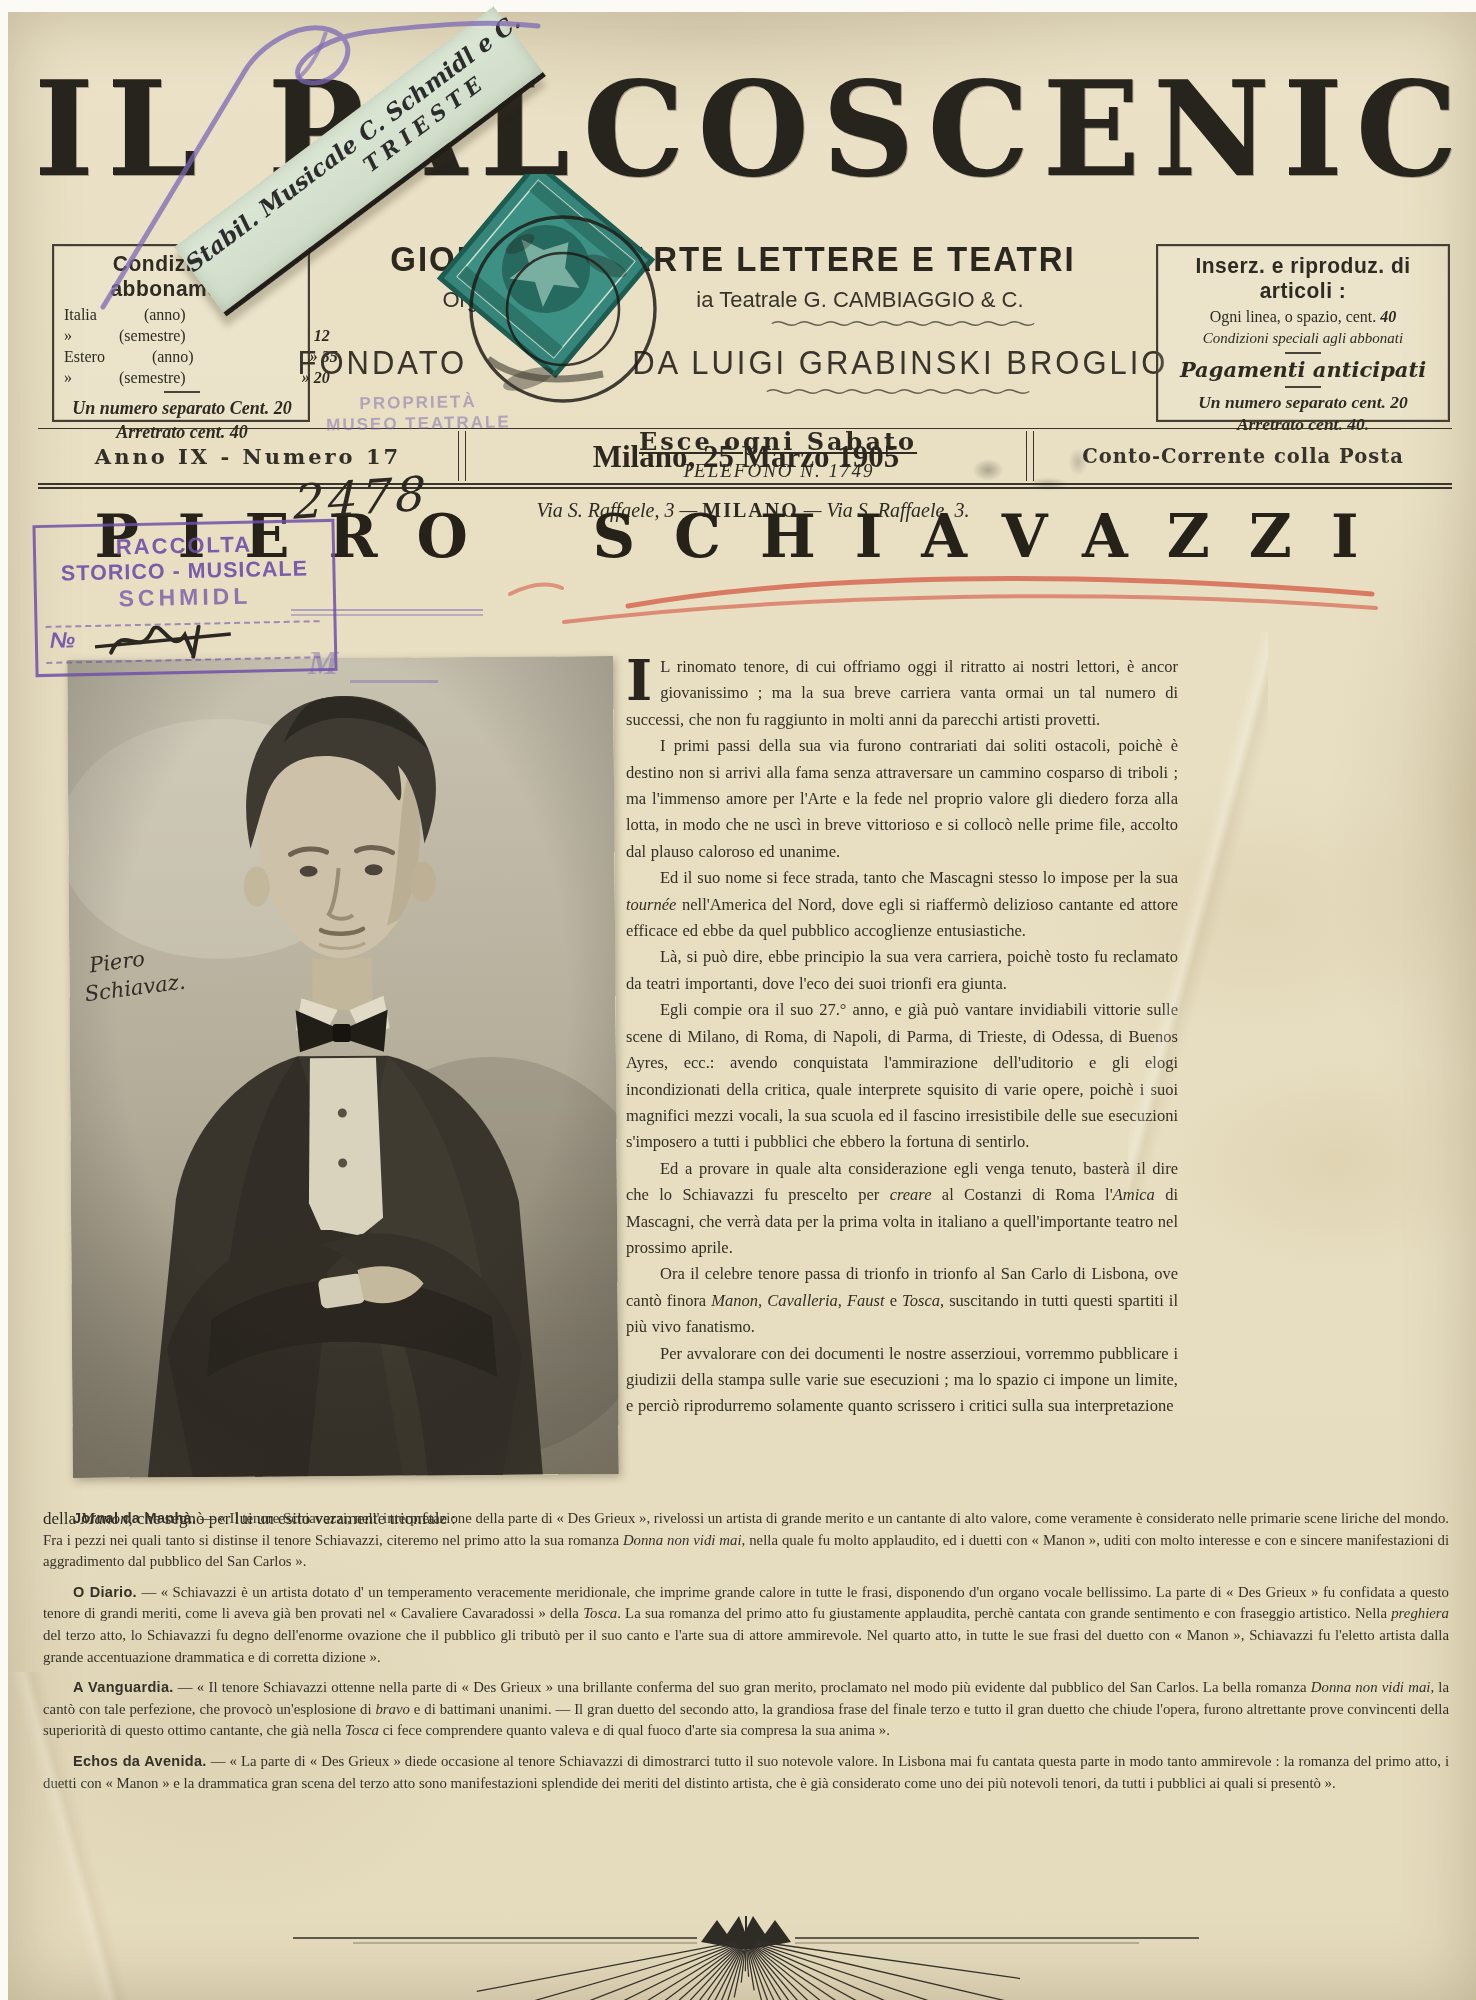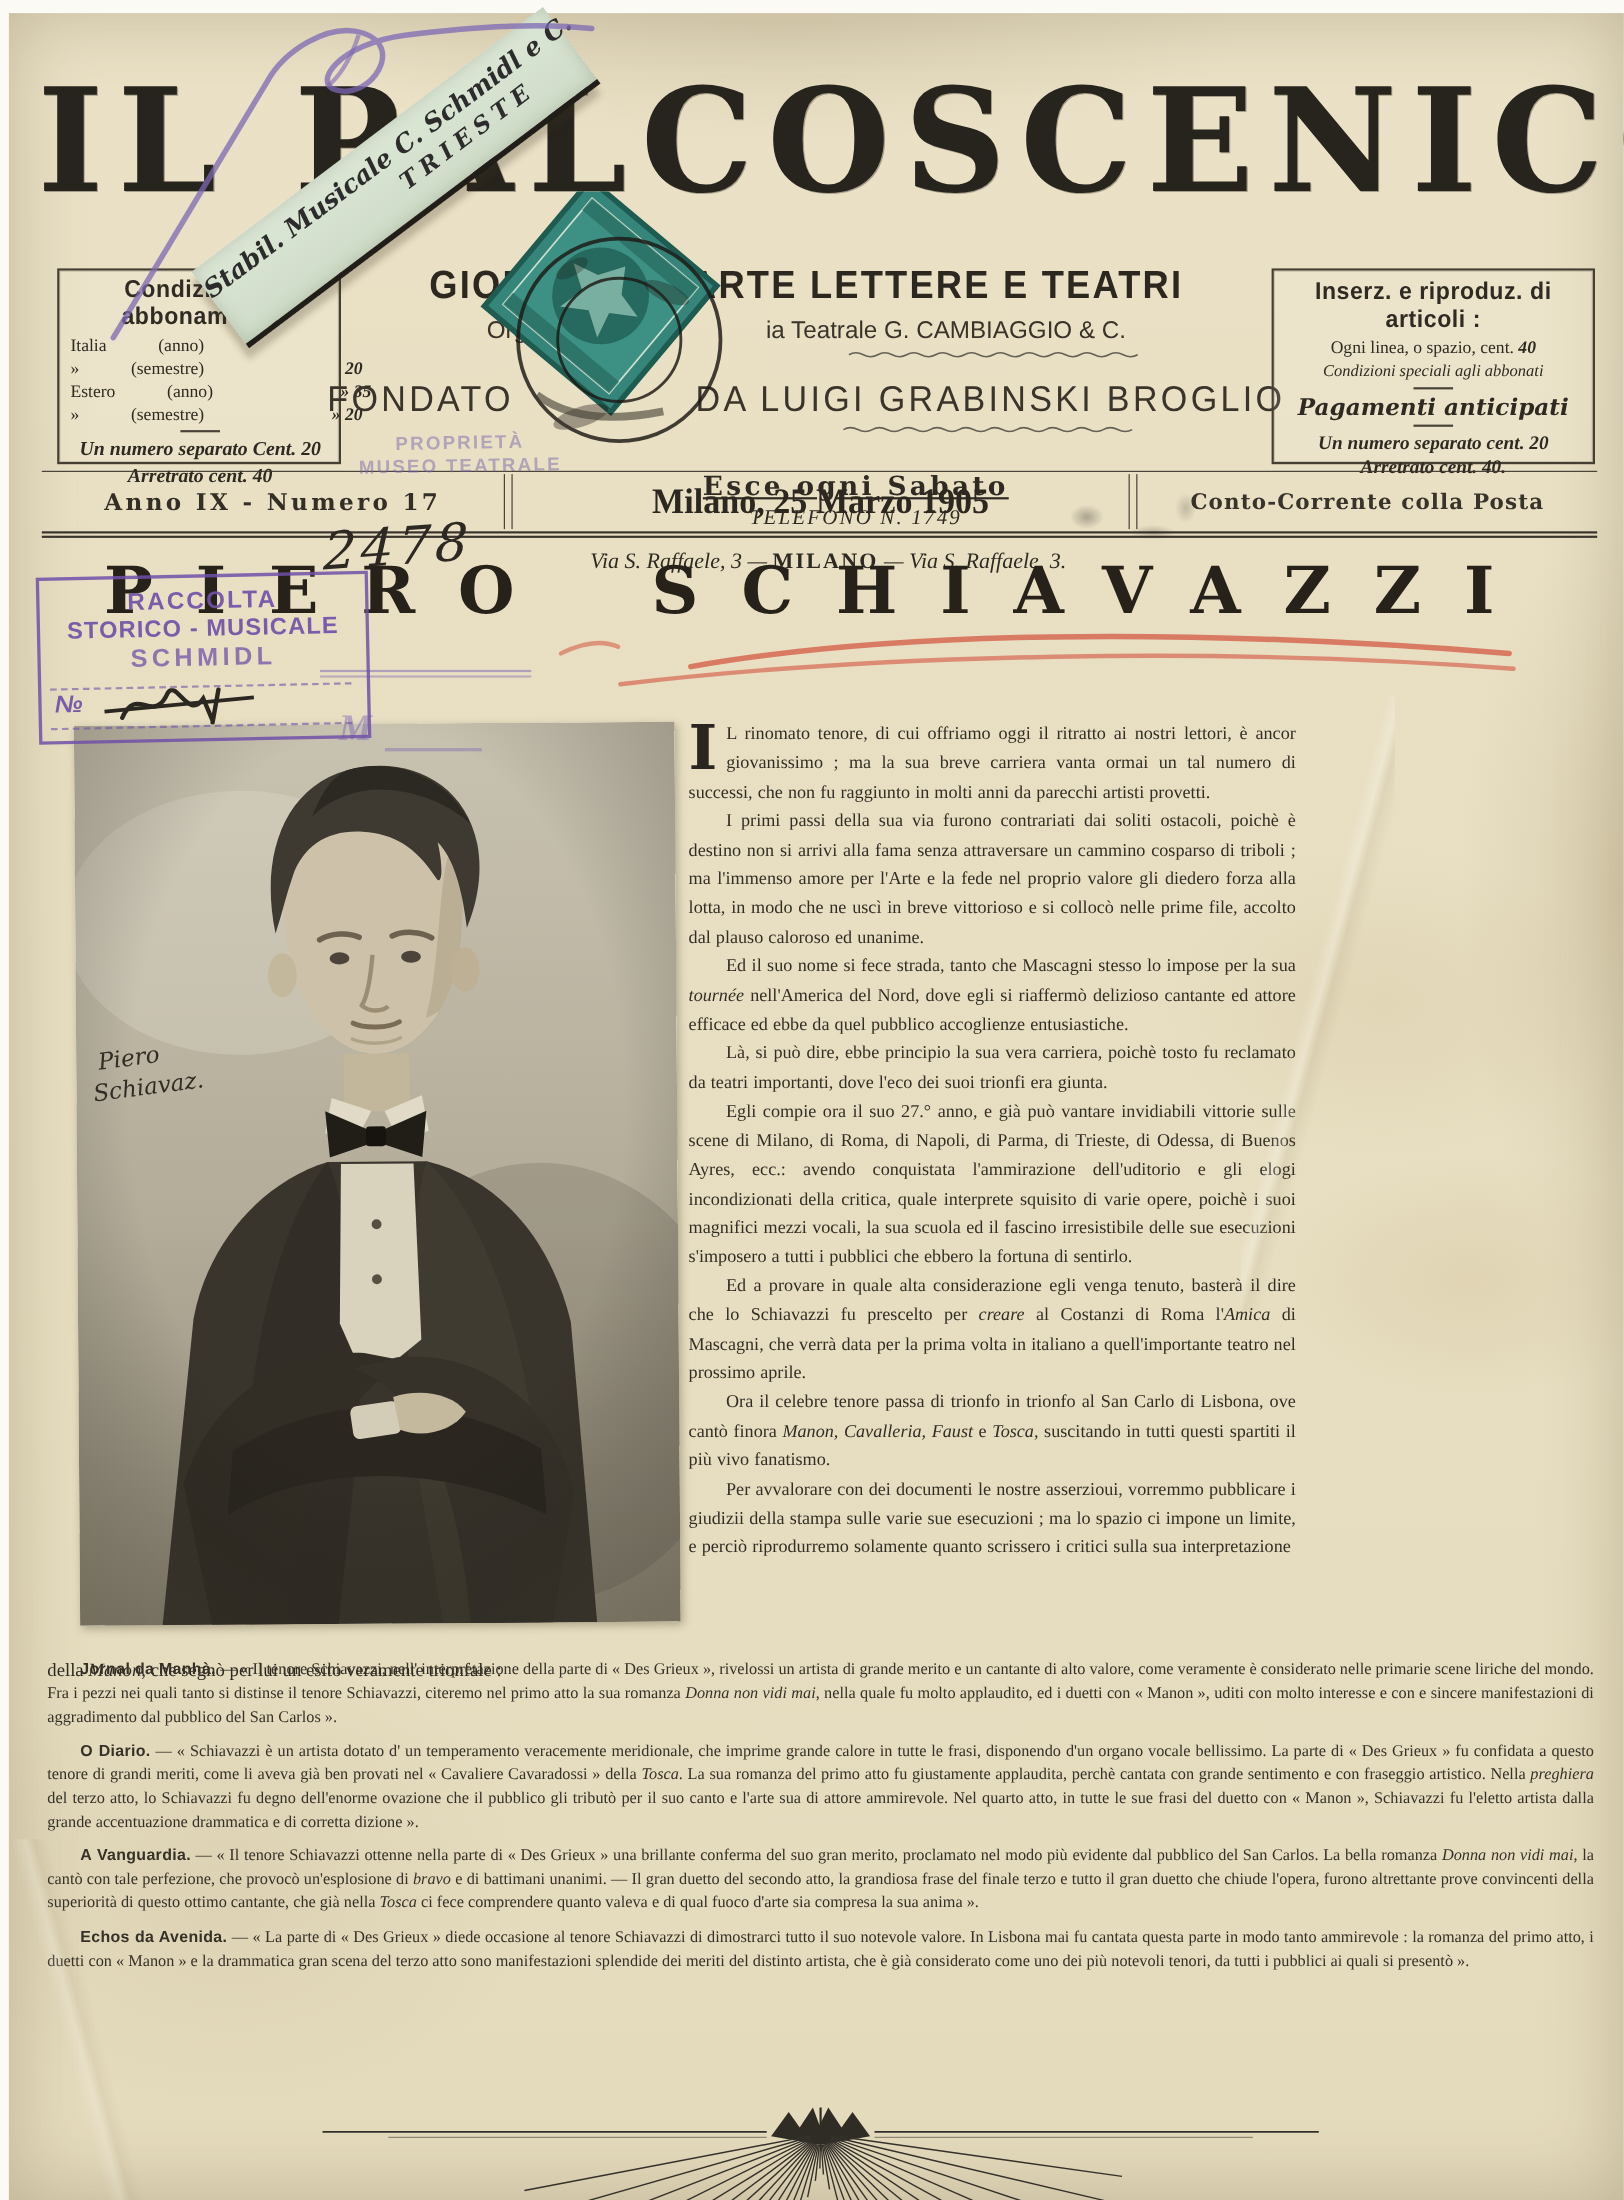--- a/index.html
+++ b/index.html
@@ -163,21 +163,21 @@
     <div class="sub-row">
       <span class="lbl">Italia</span>
       <span class="sub">(anno)</span>
       <span class="leader"></span>
       <span class="val"></span>
     </div>
     <div class="sub-row">
       <span class="lbl" style="text-align:center">»</span>
       <span class="sub">(semestre)</span>
       <span class="leader"></span>
-      <span class="val">20</span>
+      <span class="val">12</span>
     </div>
     <div class="sub-row">
       <span class="lbl">Estero</span>
       <span class="sub">(anno)</span>
       <span class="leader"></span>
       <span class="val">» 35</span>
     </div>
     <div class="sub-row">
       <span class="lbl" style="text-align:center">»</span>
       <span class="sub">(semestre)</span>

